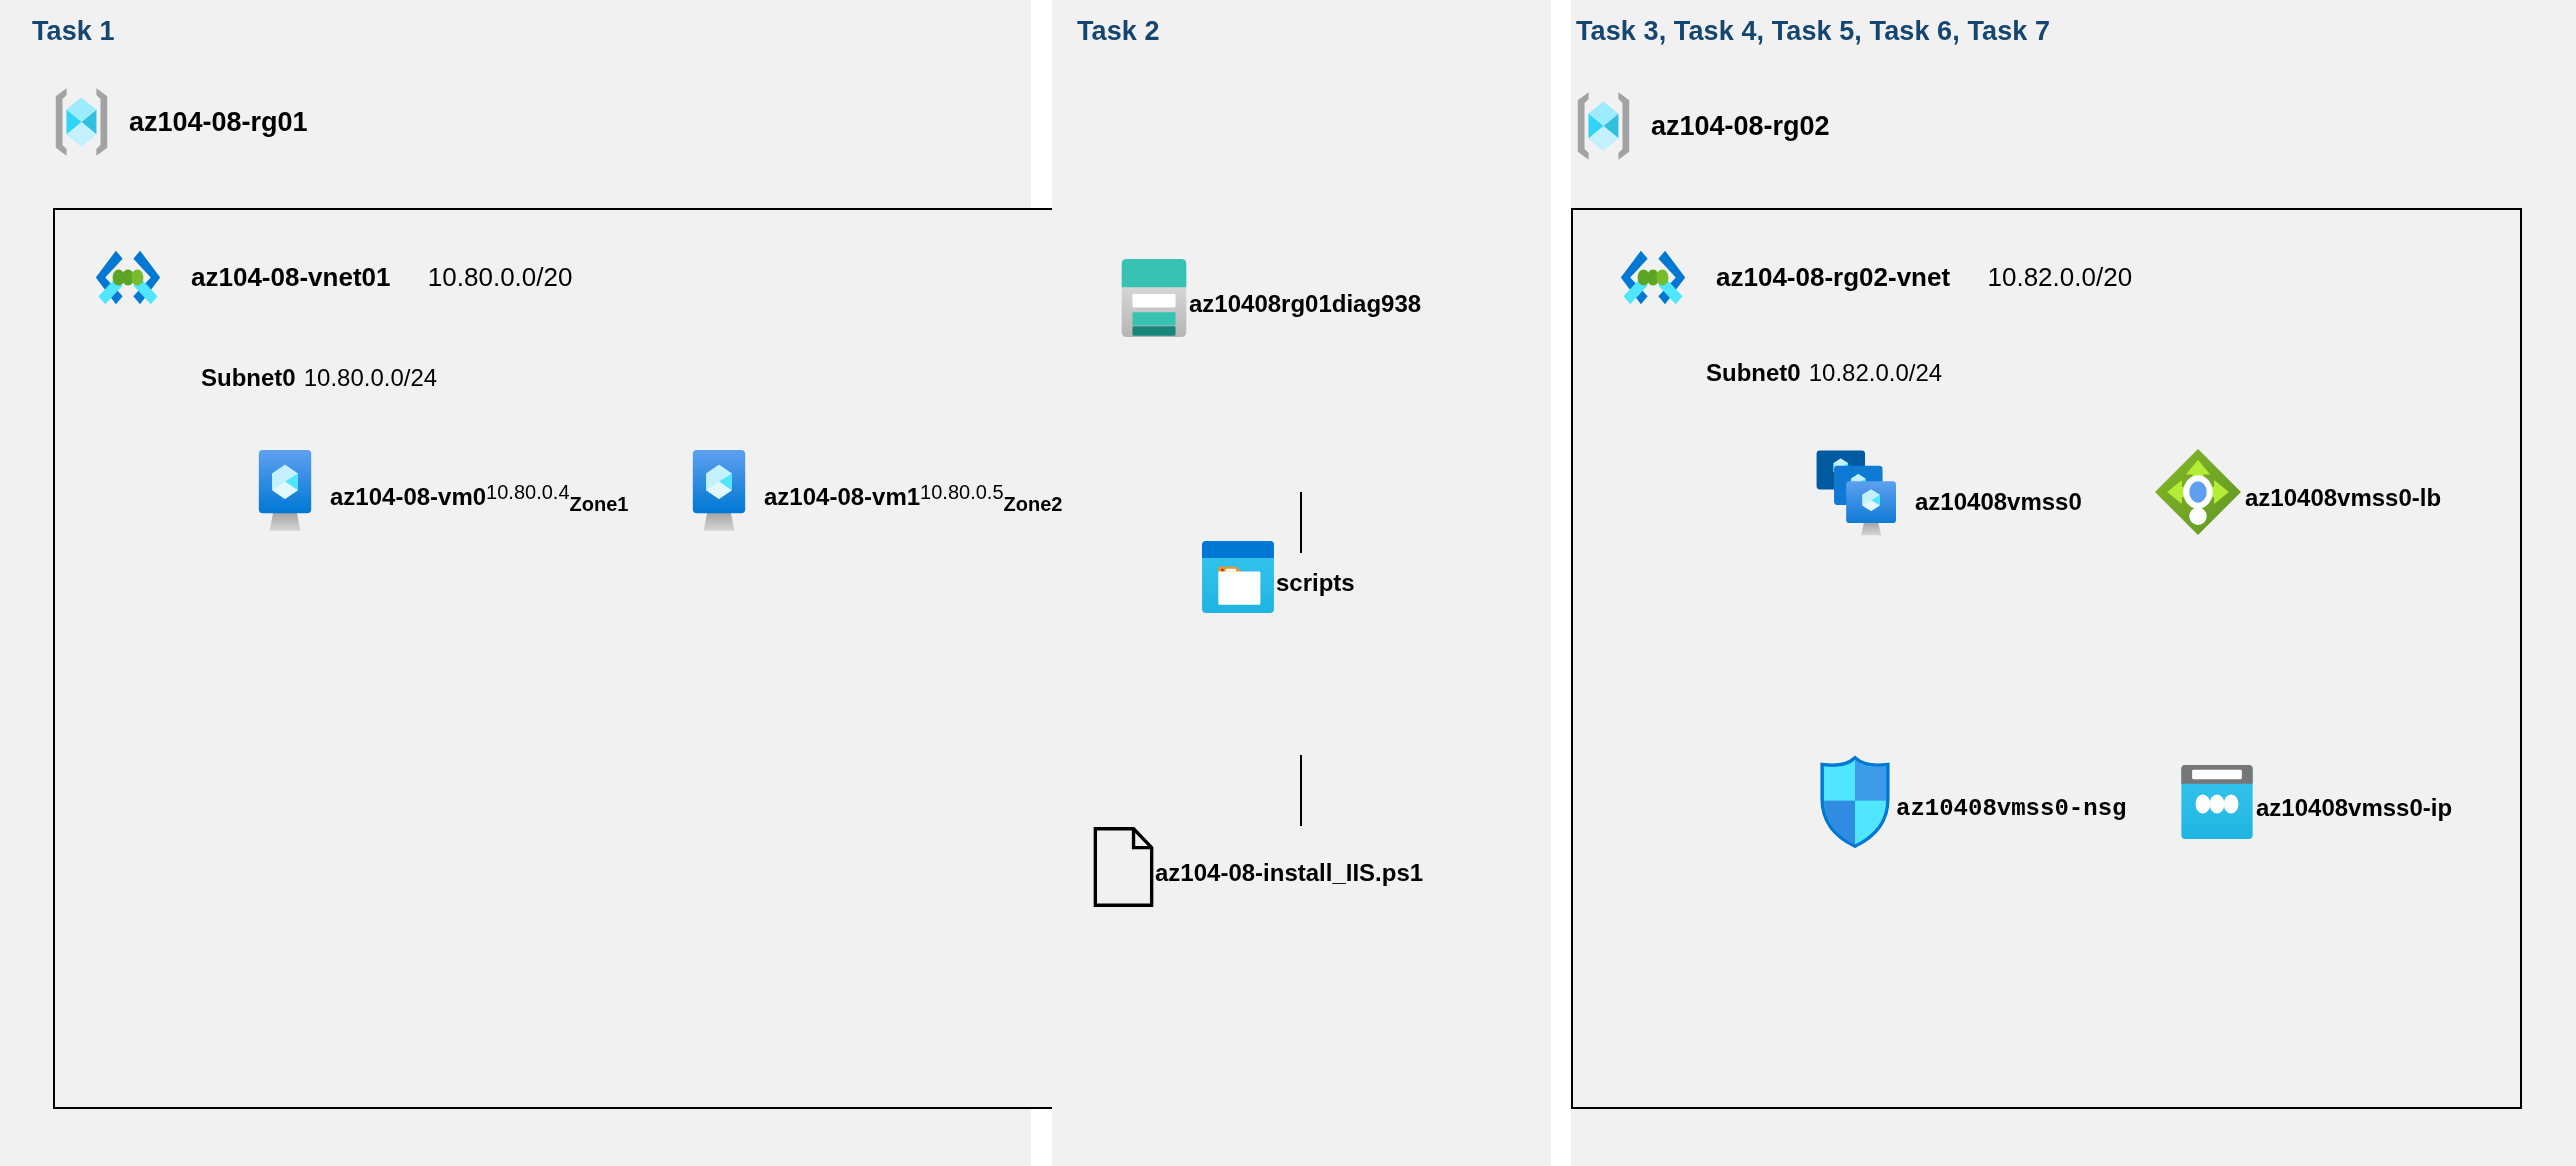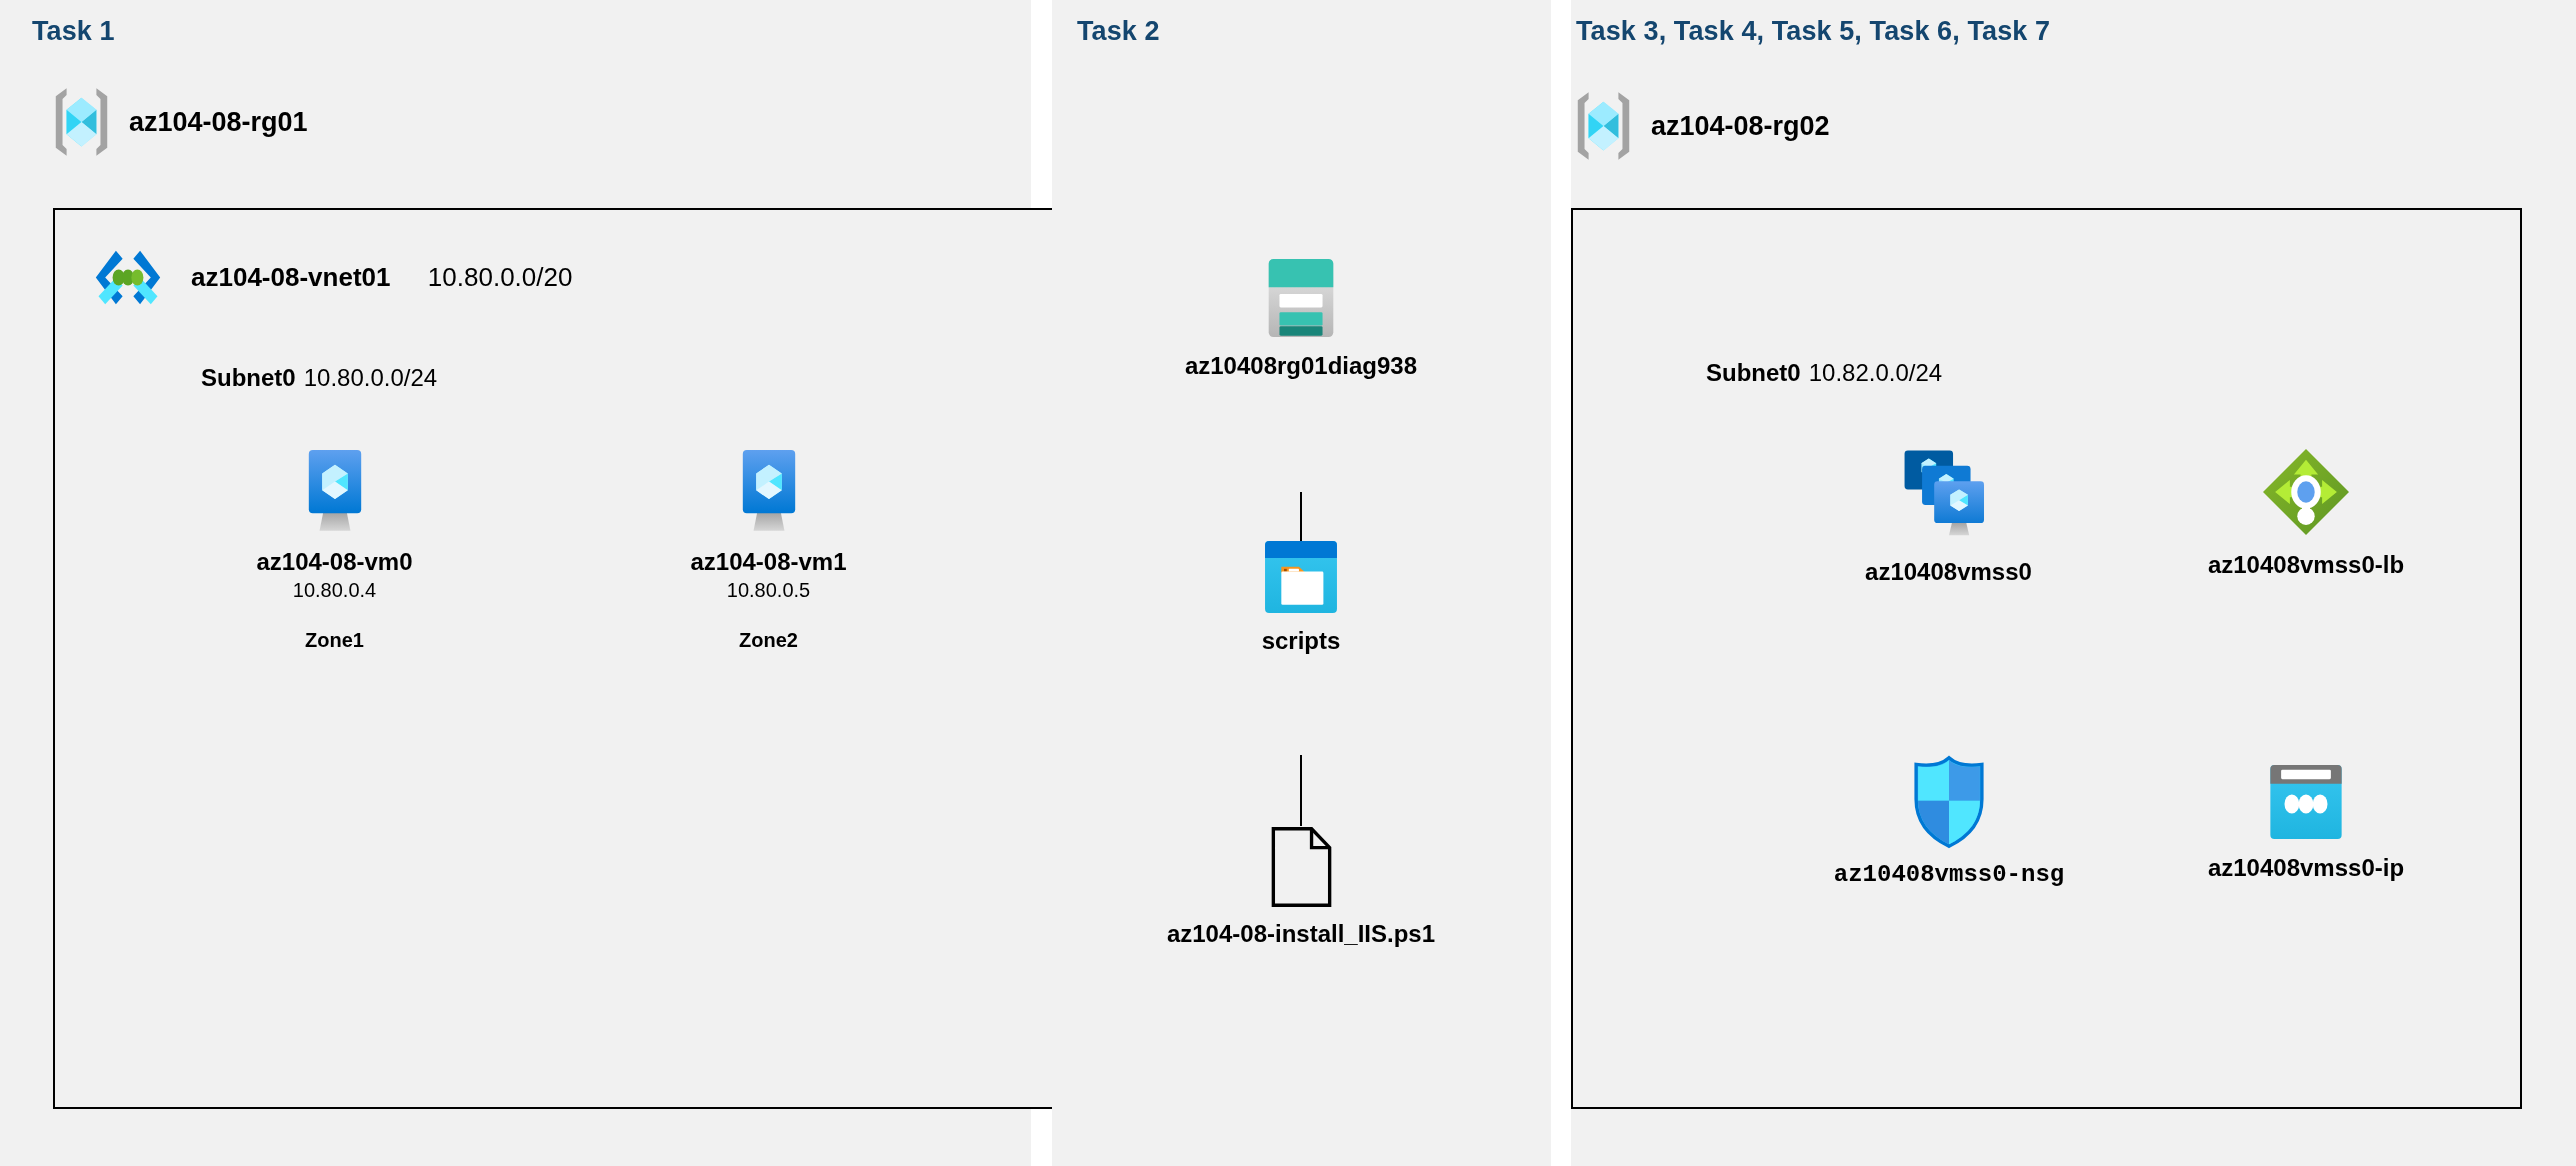--- a/index.html
+++ b/index.html
@@ -118,21 +118,21 @@
   }
   .subnet-caption b { font-weight: bold; }
   .subnet-caption span { font-weight: normal; margin-left: 8px; }
   #subnet-cap-1 { left: 201px;  top: 364px; }
   #subnet-cap-2 { left: 1706px; top: 359px; }
 
   
   .node {
     position: absolute;
     display: flex;
-    flex-direction: column;
+    flex-direction: row;
     align-items: center;
     z-index: 4;
   }
   .node-label {
     font-size: 24px;
     font-weight: bold;
     color: #000;
     white-space: nowrap;
     text-align: center;
     margin-top: 12px;
@@ -238,20 +238,35 @@
         <path d="M70 44 L60 56 L86 84 L96 72 Z" fill="#50e6ff"></path>
         <ellipse cx="38" cy="44" rx="9" ry="12" fill="#5ba524"></ellipse>
         <ellipse cx="52" cy="44" rx="9" ry="12" fill="#5ba524"></ellipse>
         <ellipse cx="66" cy="44" rx="9" ry="12" fill="#76bc2d"></ellipse>
       </svg>
     </span>
     <span class="vnet-name">az104-08-vnet01</span>
     <span class="vnet-cidr">10.80.0.0/20</span>
   </div>
 
+  <div class="vnet-row" id="vnet-row-2">
+    <span>
+      <svg class="icon" width="70" height="59" viewBox="0 0 104 88" xmlns="http://www.w3.org/2000/svg">
+        <path d="M34 4 L44 16 L18 44 L44 72 L34 84 L4 44 Z" fill="#0078d4"></path>
+        <path d="M34 44 L44 56 L18 84 L8 72 Z" fill="#50e6ff"></path>
+        <path d="M70 4 L60 16 L86 44 L60 72 L70 84 L100 44 Z" fill="#0078d4"></path>
+        <path d="M70 44 L60 56 L86 84 L96 72 Z" fill="#50e6ff"></path>
+        <ellipse cx="38" cy="44" rx="9" ry="12" fill="#5ba524"></ellipse>
+        <ellipse cx="52" cy="44" rx="9" ry="12" fill="#5ba524"></ellipse>
+        <ellipse cx="66" cy="44" rx="9" ry="12" fill="#76bc2d"></ellipse>
+      </svg>
+    </span>
+    <span class="vnet-name">az104-08-rg02-vnet</span>
+    <span class="vnet-cidr">10.82.0.0/20</span>
+  </div>
 
   <div class="dashed-box" id="subnet-box-1"></div>
   <div class="subnet-caption" id="subnet-cap-1">
     <b>Subnet0</b><span>10.80.0.0/24</span>
   </div>
   <div class="dashed-box" id="zonegroup-box"></div>
 
   <div class="dashed-box" id="subnet-box-2"></div>
   <div class="subnet-caption" id="subnet-cap-2">
     <b>Subnet0</b><span>10.82.0.0/24</span>

